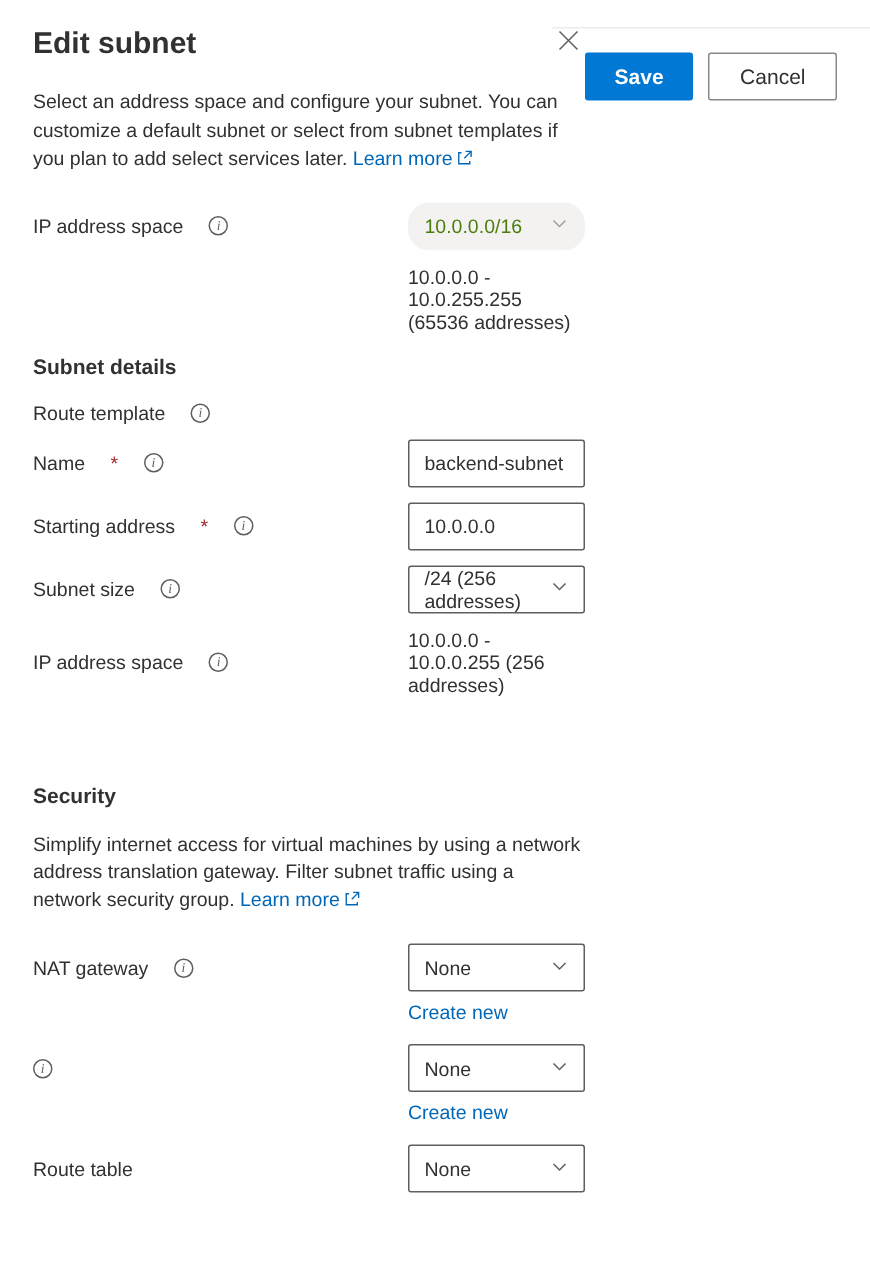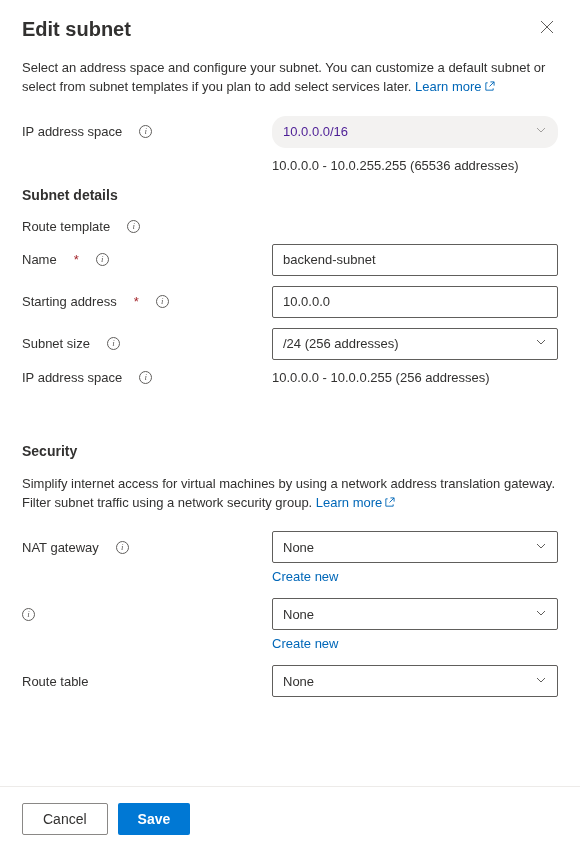--- a/index.html
+++ b/index.html
@@ -9,21 +9,21 @@
       color: #323130;
       width: 580px;
       height: 853px;
       position: relative;
       background: #fff;
     }
     .panel {
       padding: 18px 22px 0 22px;
       height: 100%;
       display: flex;
-      flex-direction: column;
+      flex-direction: row;
     }
     .header {
       display: flex;
       justify-content: space-between;
       align-items: flex-start;
       margin-bottom: 18px;
     }
     .title {
       font-size: 20px;
       font-weight: 600;
@@ -96,21 +96,21 @@
       background: #fff;
       color: #323130;
       display: flex;
       align-items: center;
       justify-content: space-between;
       cursor: pointer;
     }
     .select.disabled {
       background: #f3f2f1;
       border-color: transparent;
-      color: #4c1d95;
+      color: #4d7c0f;
       cursor: default;
       border-radius: 14px;
     }
     .input {
       cursor: text;
     }
     .chev {
       color: #605e5c;
       font-size: 12px;
     }
@@ -339,16 +339,16 @@
                 <path d="M2 4l4 4 4-4" stroke="#605e5c" stroke-width="1" fill="none"></path>
               </svg>
           </span>
         </div>
       </div>
     </div>
 
   </div>
 
   <div class="footer">
+    <button class="btn btn-primary">Save</button>
     <button class="btn btn-default">Cancel</button>
-    <button class="btn btn-primary">Save</button>
   </div>
 </div>
 
 </body></html>

